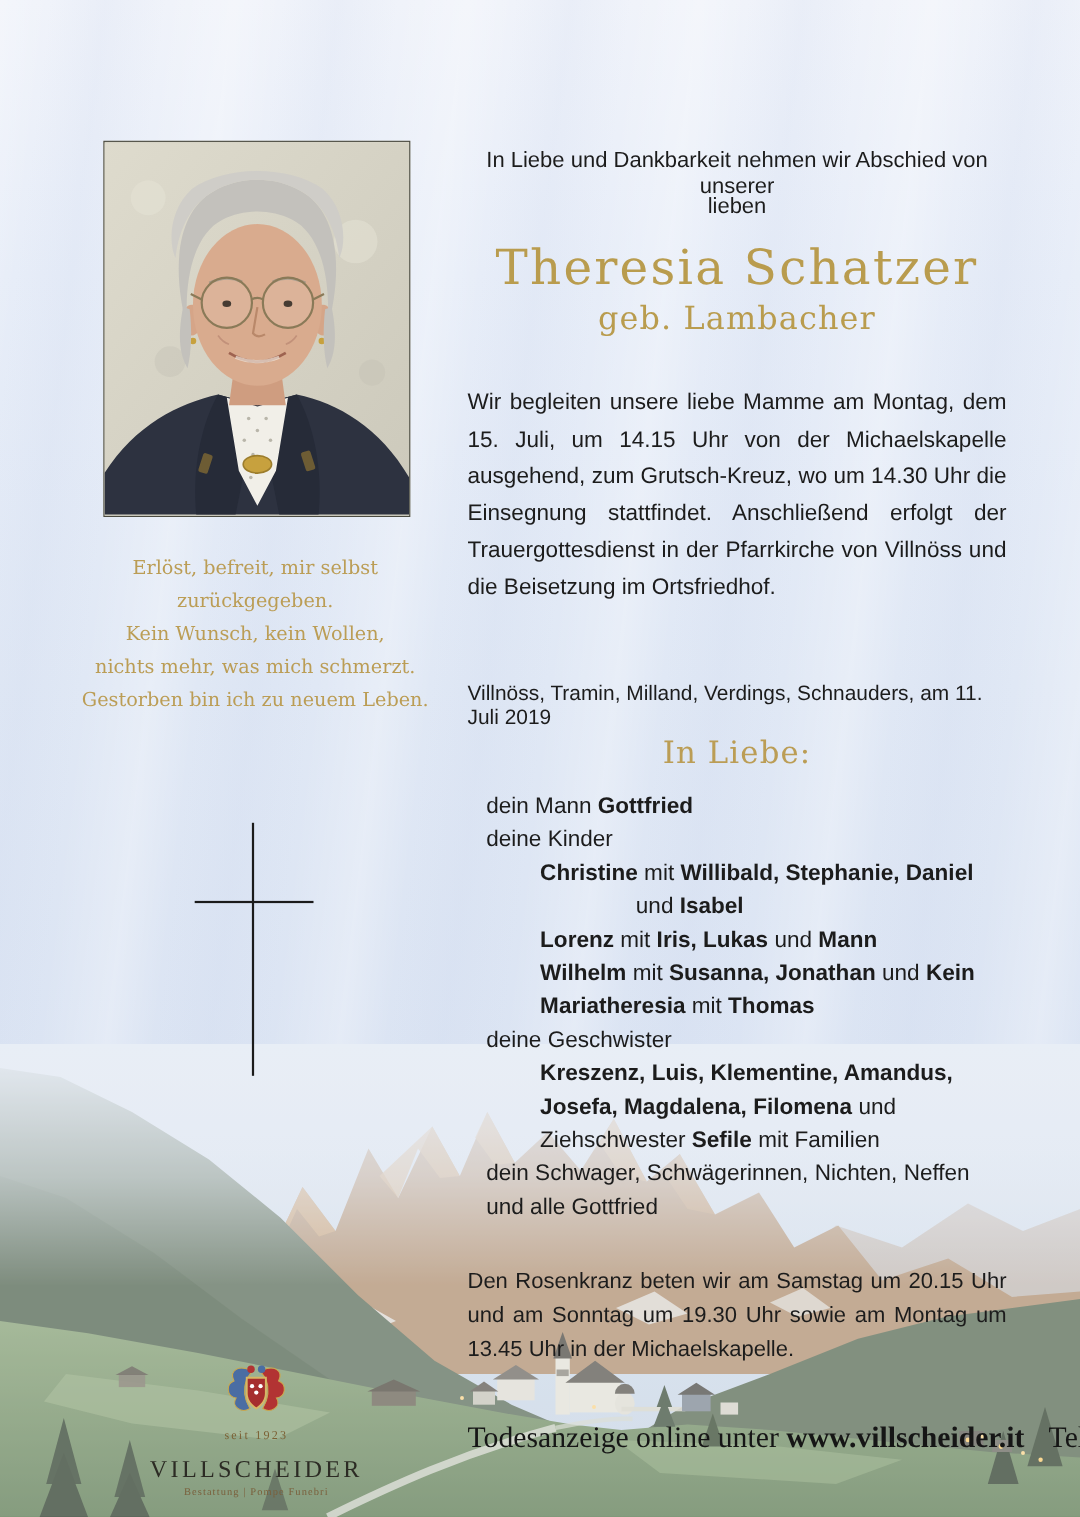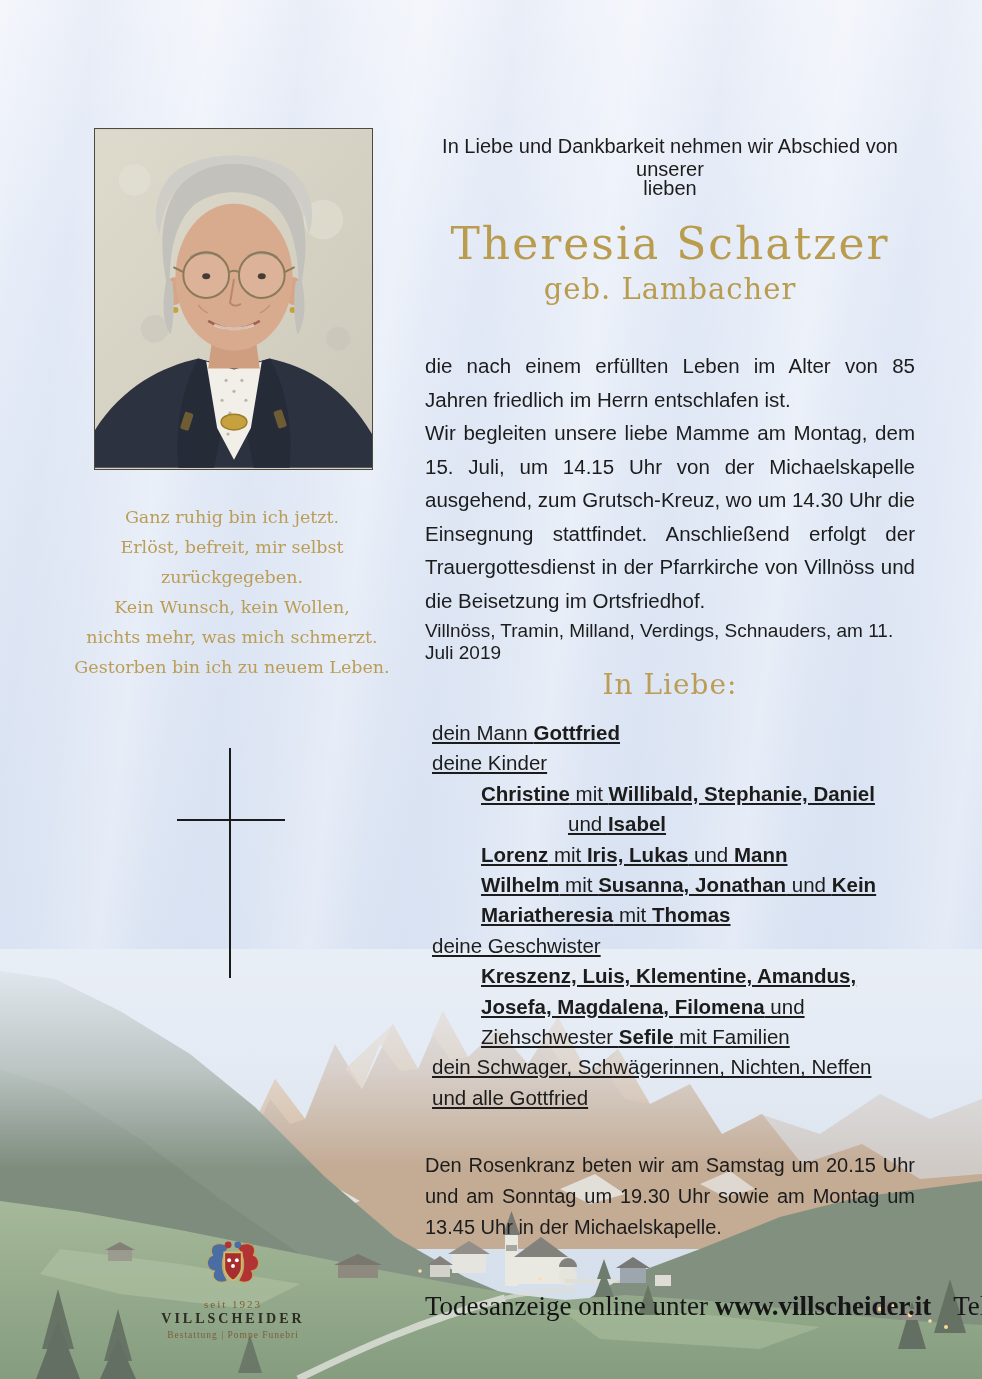--- a/index.html
+++ b/index.html
@@ -42,35 +42,35 @@
     position:absolute;top:272px;left:0;width:490px;text-align:center;margin:0;
     font-family:"DejaVu Serif",serif;font-weight:400;font-size:29px;letter-spacing:1px;color:#b99c4e;
   }
   .bodytext{position:absolute;top:349px;left:0;width:490px;font-size:20.5px;line-height:33.5px;}
   .bodytext p{margin:0;text-align:justify;}
   .dateline{position:absolute;top:620px;left:0;width:490px;font-size:19px;margin:0;}
   .salutation{
     position:absolute;top:668px;left:0;width:490px;text-align:center;margin:0;
     font-family:"DejaVu Serif",serif;font-size:28px;letter-spacing:1px;color:#bb9d55;
   }
-  .family{position:absolute;top:718px;left:7px;width:500px;font-size:20.5px;line-height:30.4px;text-decoration:underline;}
+  .family{position:absolute;top:718px;left:17px;width:500px;font-size:20.5px;line-height:30.4px;}
   .fam-line{white-space:nowrap;}
   .fam-line .b{font-weight:700;}
   .ind0{padding-left:0;}
   .ind1{padding-left:49px;}
   .ind2{padding-left:136px;}
   .rosary{position:absolute;top:1150px;left:0;width:490px;font-size:20px;line-height:31px;margin:0;text-align:justify;}
   
   .landscape{position:absolute;left:0;top:949px;width:982px;height:430px;}
   .landscape svg{display:block;}
   
   .logo{position:absolute;left:113px;top:1238px;width:240px;text-align:center;}
   .logo .crest{width:62px;height:56px;margin:0 auto;}
   .logo .seit{font-family:"Liberation Serif",serif;font-size:11px;letter-spacing:2px;color:#7c6135;margin-top:0px;}
-  .logo .brand{font-family:"Liberation Serif",serif;font-size:14px;font-weight:700;letter-spacing:3px;color:#2c2b24;margin-top:1px;}
+  .logo .brand{font-family:"Liberation Serif",serif;font-size:22px;font-weight:400;letter-spacing:3px;color:#2c2b24;margin-top:12px;}
   .logo .sub{font-family:"Liberation Serif",serif;font-size:9.5px;letter-spacing:1px;color:#7a603c;margin-top:3px;}
   
   .footerline{
     position:absolute;left:425px;top:1291px;width:520px;
     font-family:"Liberation Serif",serif;font-size:27px;color:#161616;white-space:nowrap;
   }
   .footerline .b{font-weight:700;}
   .footerline .tel{margin-left:22px;}
 </style>
 </head>
@@ -241,38 +241,36 @@
 
       <path d="M104,176 Q108,182 114,184 M176,176 Q172,182 166,184" stroke="#c2917a" stroke-width="1.5" fill="none"></path>
 
       <ellipse cx="140" cy="294" rx="13" ry="8" fill="#c7a13e" stroke="#9c7d2c" stroke-width="1.5"></ellipse>
       <rect x="88" y="284" width="9" height="18" rx="2" fill="#6d5c34" transform="rotate(18 92 293)"></rect>
       <rect x="182" y="282" width="9" height="18" rx="2" fill="#6d5c34" transform="rotate(-18 186 291)"></rect>
     </svg>
   </div>
 
   <div class="poem">
-      <div class="poem-line">Ganz ruhig bin ich jetzt.</div>
       <div class="poem-line">Erlöst, befreit, mir selbst</div>
       <div class="poem-line">zurückgegeben.</div>
       <div class="poem-line">Kein Wunsch, kein Wollen,</div>
       <div class="poem-line">nichts mehr, was mich schmerzt.</div>
       <div class="poem-line">Gestorben bin ich zu neuem Leben.</div>
     </div>
 
   <div class="cross-v"></div>
   <div class="cross-h"></div>
 
   <div class="col">
     <p class="intro1">In Liebe und Dankbarkeit nehmen wir Abschied von unserer</p>
     <p class="intro2">lieben</p>
     <h1 class="dname">Theresia Schatzer</h1>
     <h2 class="dmaiden">geb. Lambacher</h2>
     <div class="bodytext">
-      <p>die nach einem erfüllten Leben im Alter von 85 Jahren friedlich im Herrn entschlafen ist.</p>
       <p>Wir begleiten unsere liebe Mamme am Montag, dem 15. Juli, um 14.15 Uhr von der Michaelskapelle ausgehend, zum Grutsch-Kreuz, wo um 14.30 Uhr die Einsegnung stattfindet. Anschließend erfolgt der Trauergottesdienst in der Pfarrkirche von Villnöss und die Beisetzung im Ortsfriedhof.</p>
     </div>
     <p class="dateline">Villnöss, Tramin, Milland, Verdings, Schnauders, am 11. Juli 2019</p>
     <p class="salutation">In Liebe:</p>
     <div class="family">
         <div class="fam-line ind0"><span>dein Mann </span><span class="b">Gottfried</span></div>
         <div class="fam-line ind0"><span>deine Kinder</span></div>
         <div class="fam-line ind1"><span class="b">Christine</span><span> mit </span><span class="b">Willibald, Stephanie, Daniel</span></div>
         <div class="fam-line ind2"><span>und </span><span class="b">Isabel</span></div>
         <div class="fam-line ind1"><span class="b">Lorenz</span><span> mit </span><span class="b">Iris, Lukas</span><span> und </span><span class="b">Mann</span></div>

